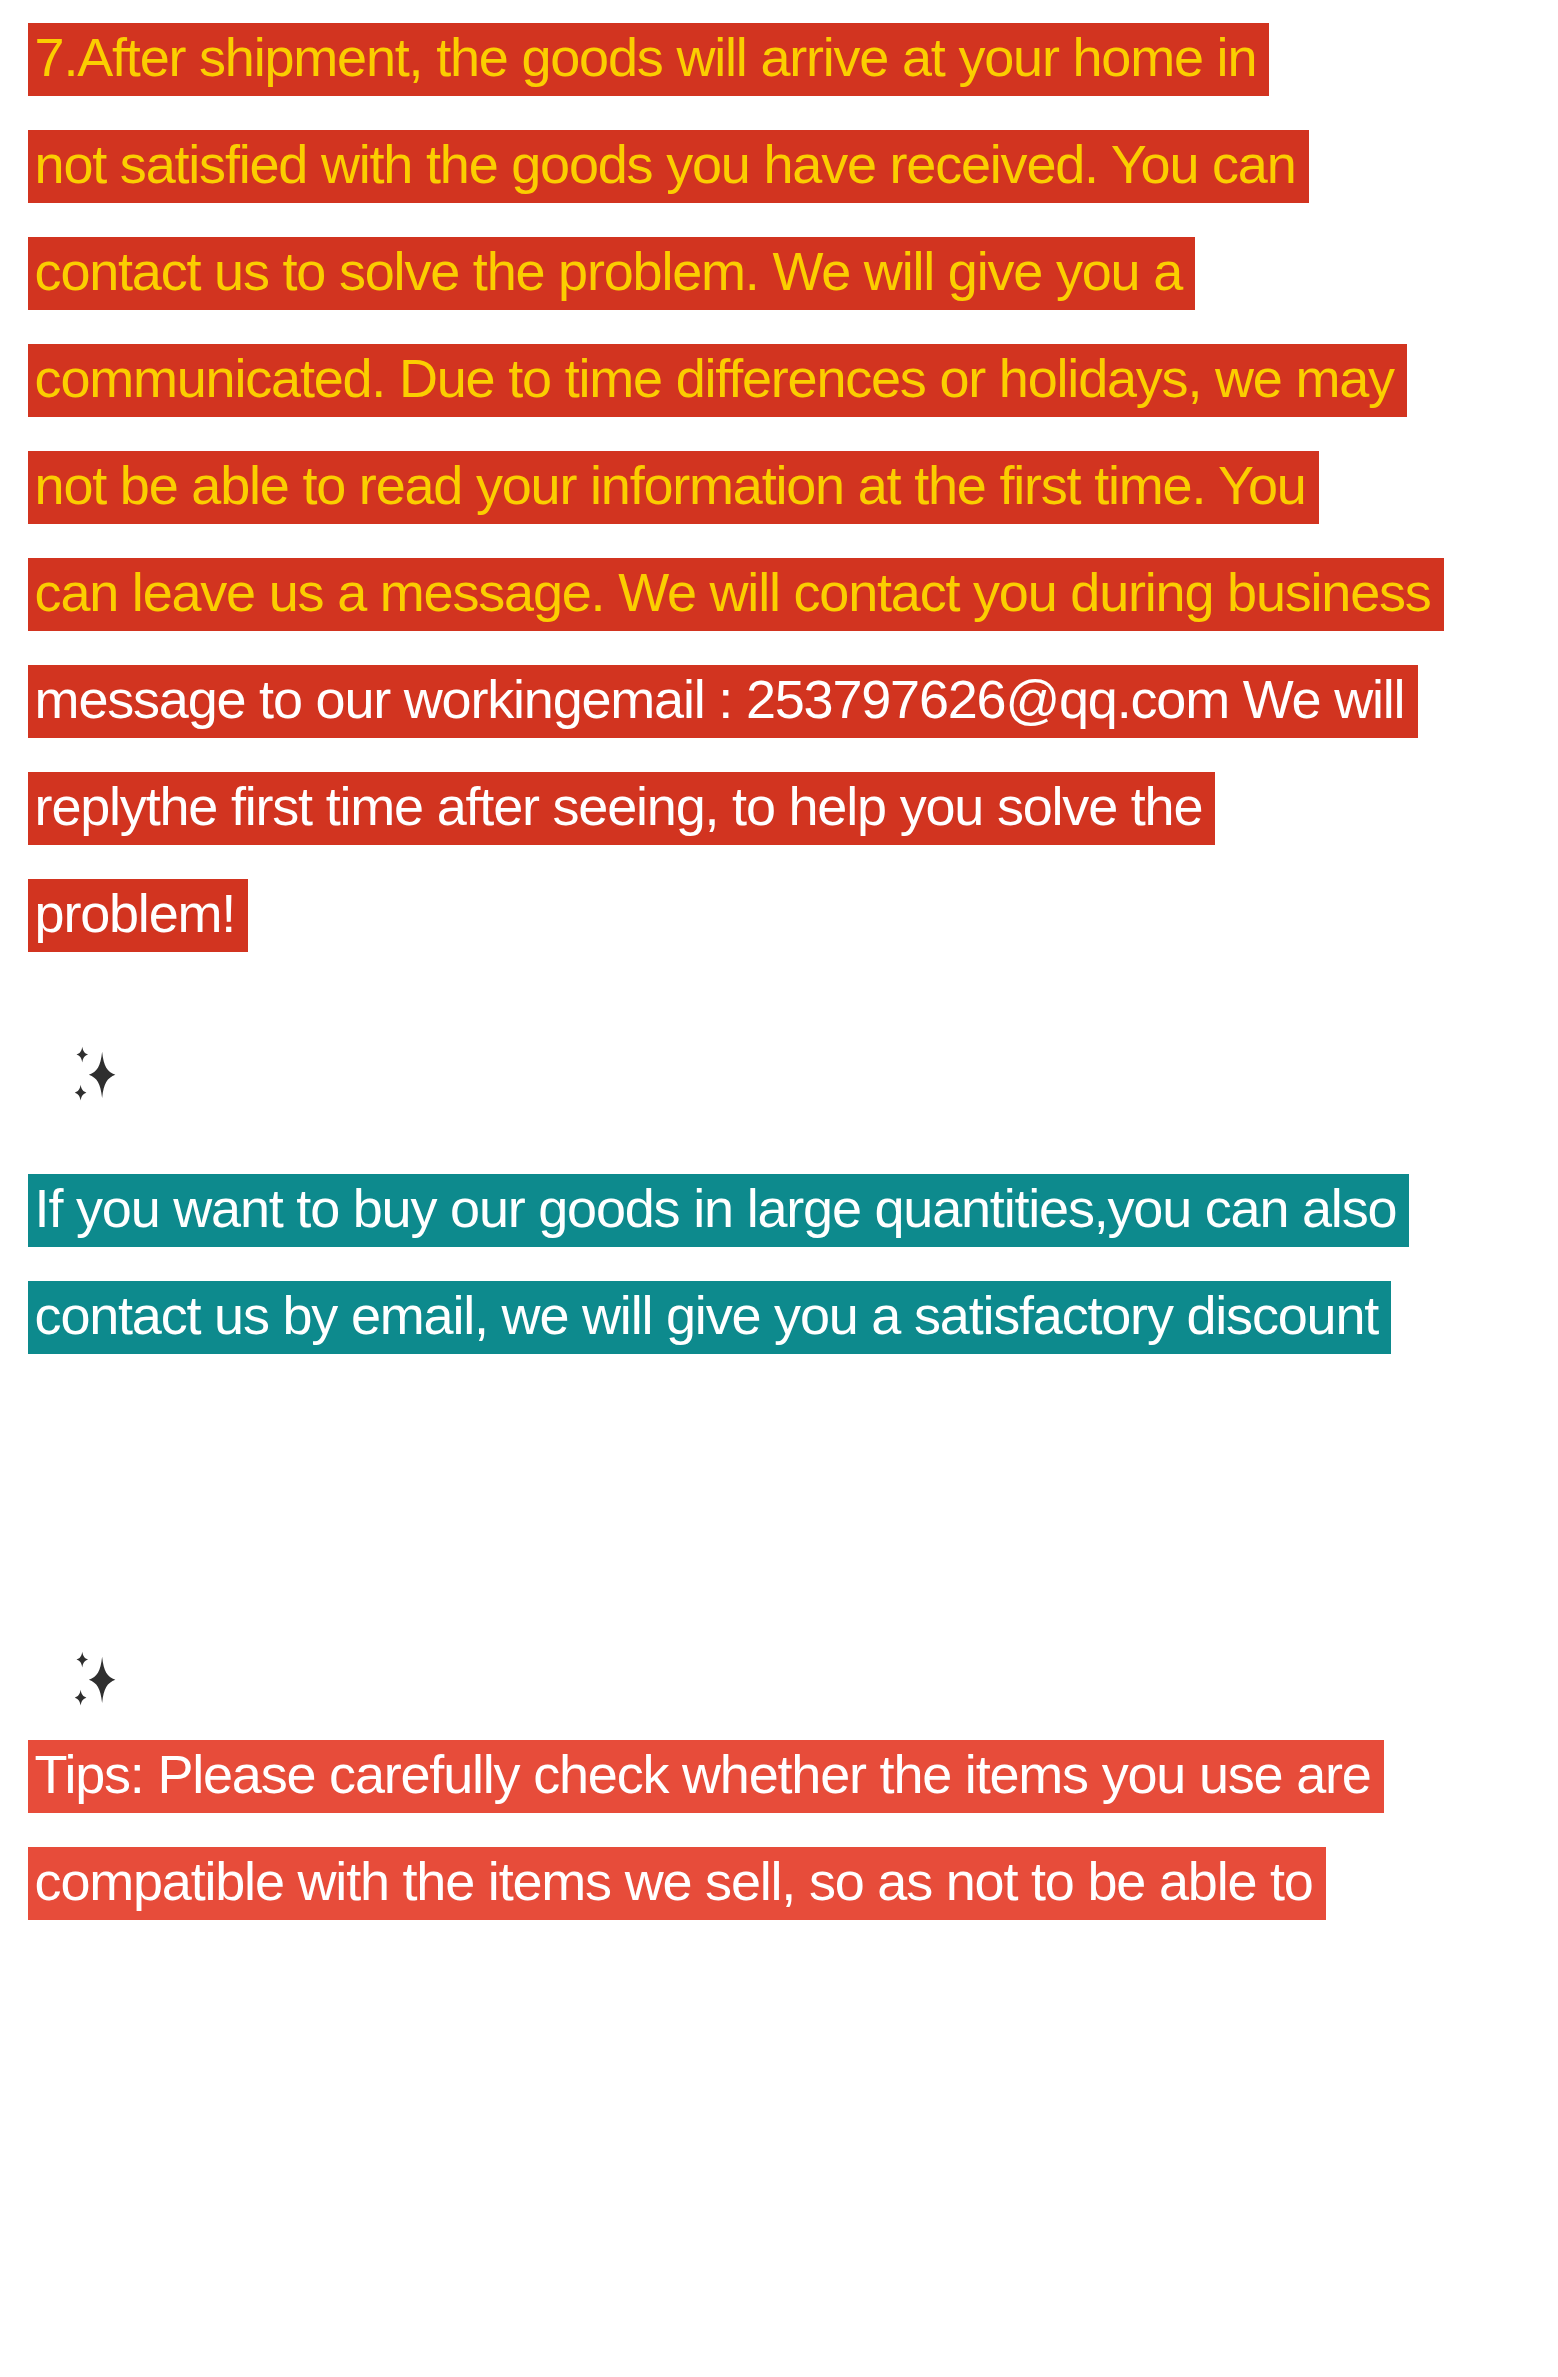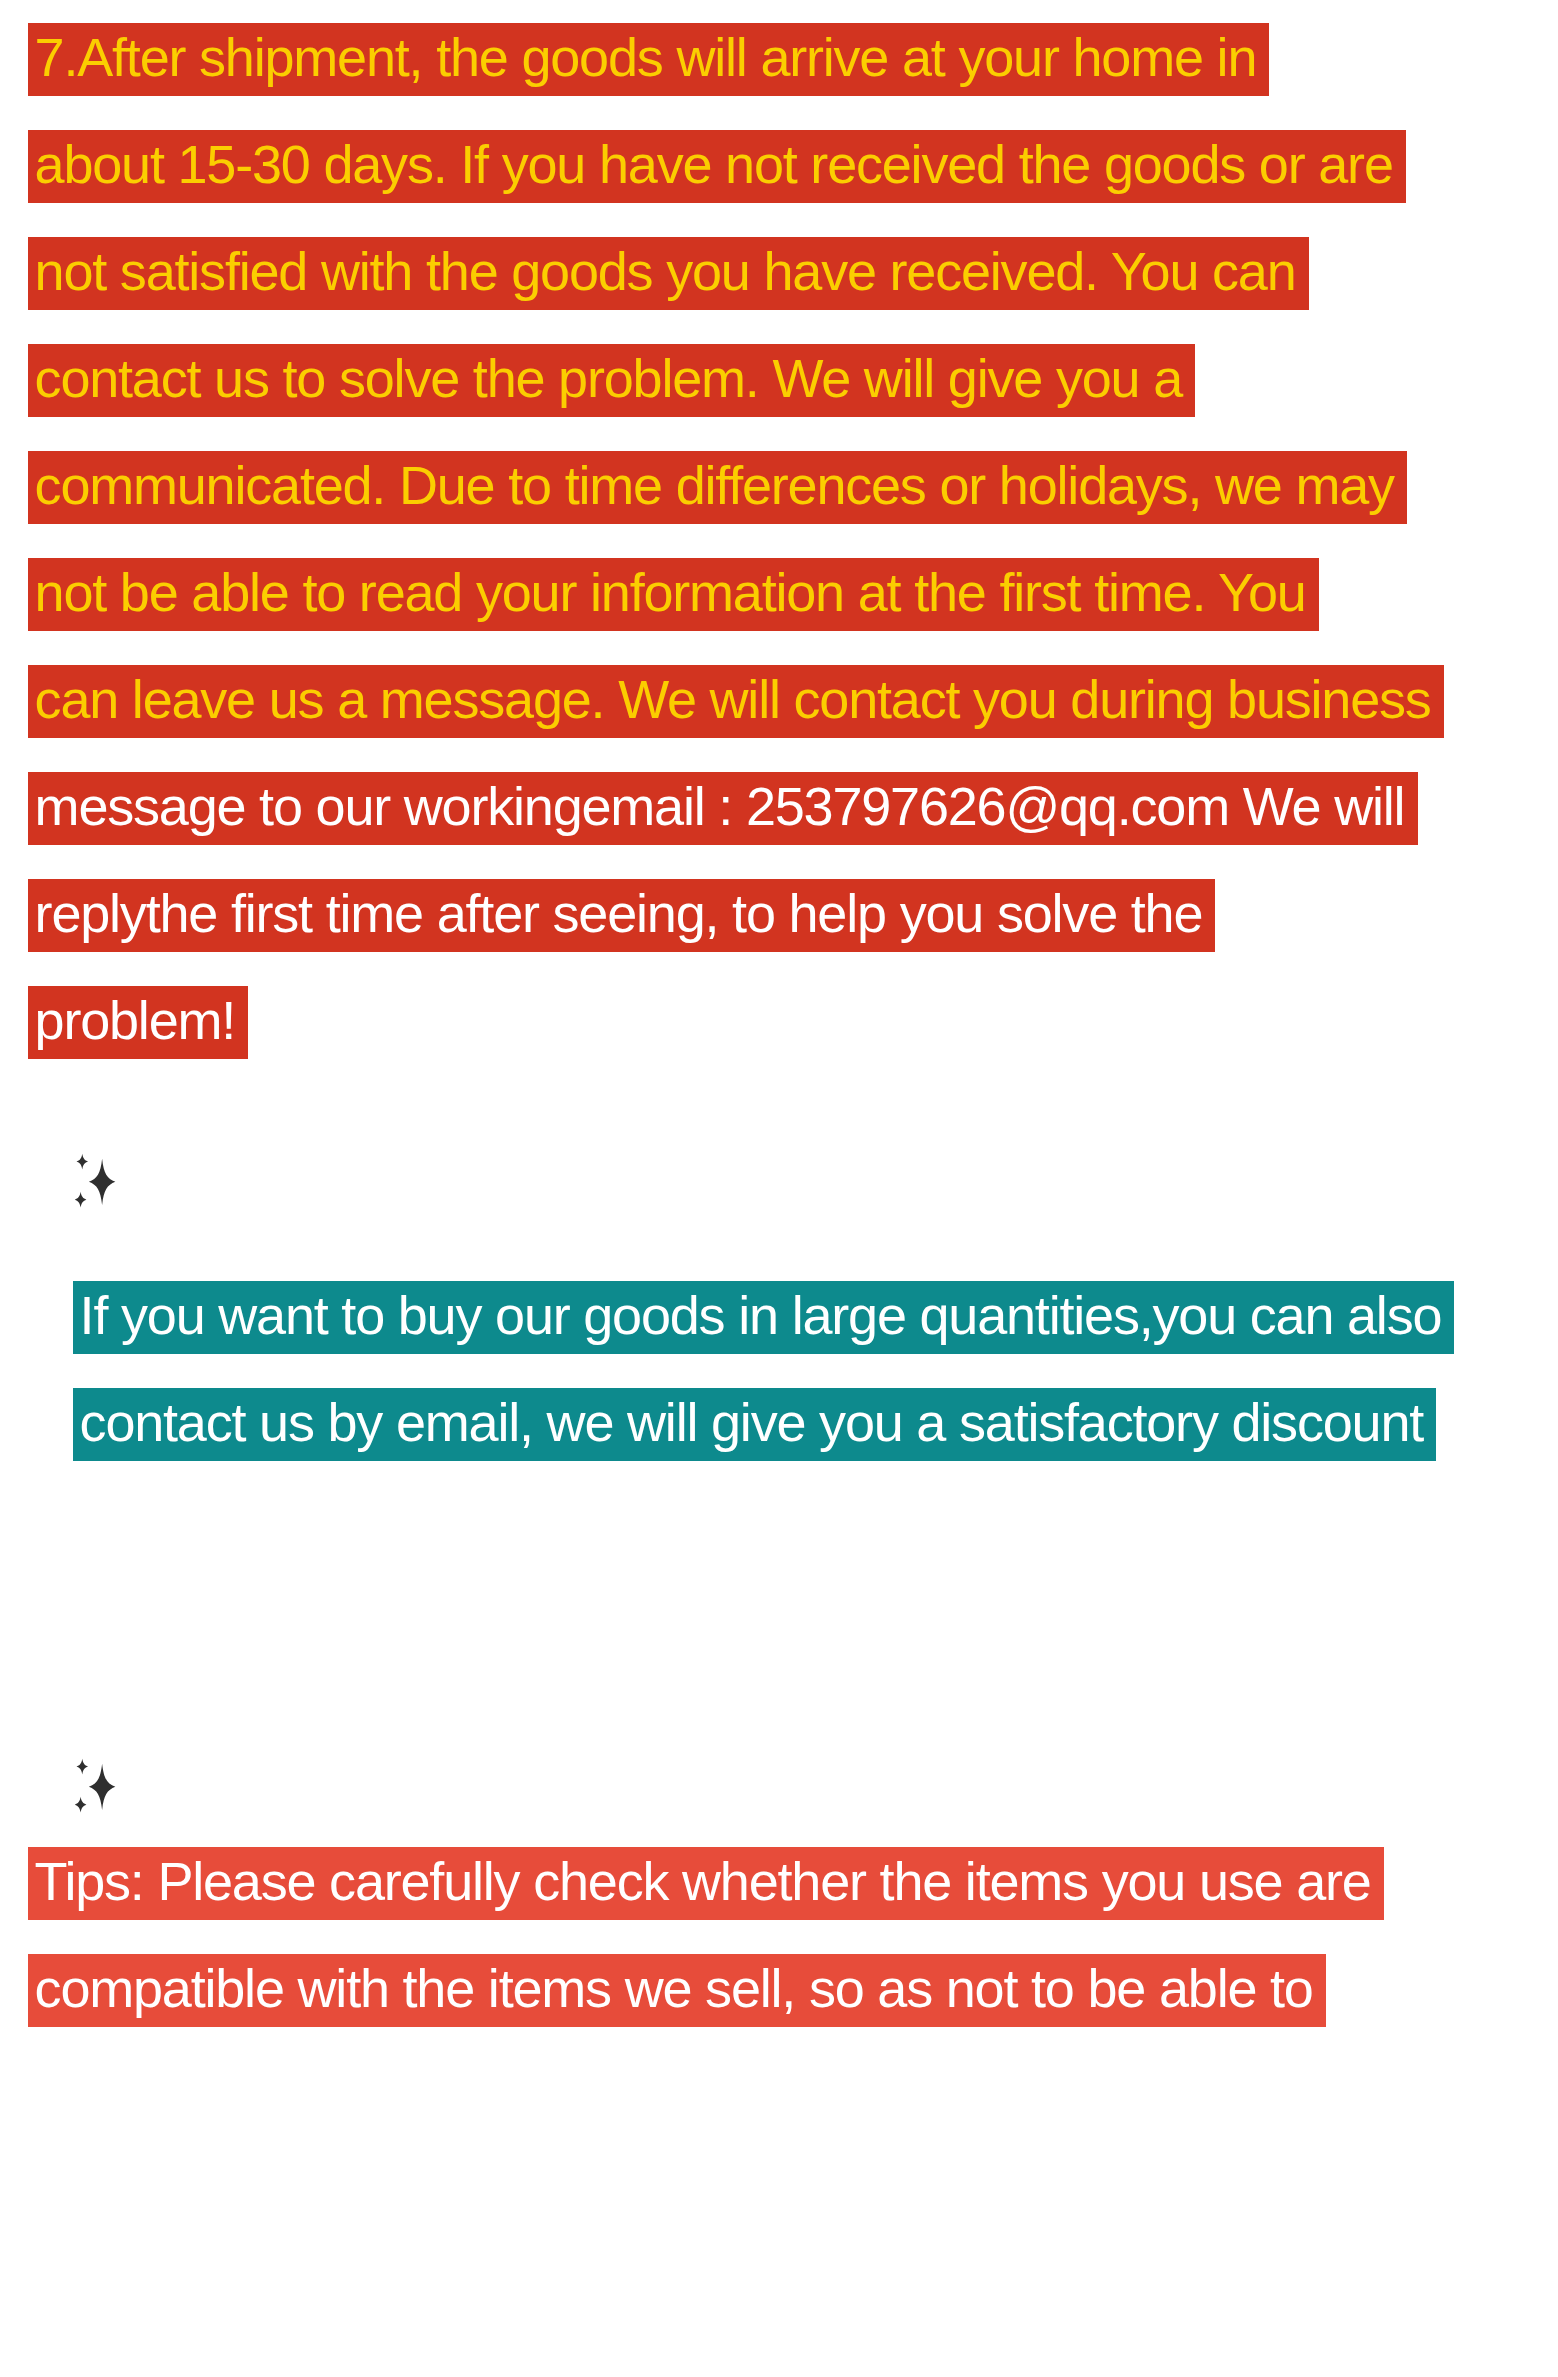--- a/index.html
+++ b/index.html
@@ -24,21 +24,21 @@
   }
   .hl {
     display: inline-block;
     white-space: pre;
     font-size: 54px;
     letter-spacing: -1.2px;
     line-height: 1.15;
     padding: 3.3px 13.2px 8.2px 6.6px;
   }
   .bg-red    { background: var(--c-red); }
-  .bg-teal   { background: var(--c-teal); margin-left: 45px; }
+  .bg-teal   { background: var(--c-teal); }
   .bg-tomato { background: var(--c-tomato); }
   .fg-yellow { color: var(--c-yellow); }
   .fg-white  { color: var(--c-white); }
   .sparkle {
     width: 43px;
     height: 63px;
   }
   .sparkle svg { display: block; width: 100%; height: 100%; }
   .sparkle path { fill: var(--c-sparkle); }
   .spark-1 { margin: 76px 0 0 46px; }
@@ -48,23 +48,20 @@
   .sec-tips     { margin-top: 10px; }
 </style>
 </head>
 <body style="background: rgb(255, 255, 255);">
 
 <main>
 
   <section class="para sec-shipping">
       <div class="line">
         <span class="hl bg-red"><span class="fg-yellow">7.After shipment, the goods will arrive at your home in</span></span>
-      </div>
-      <div class="line">
-        <span class="hl bg-red"><span class="fg-yellow">about 15-30 days. If you have not received the goods or are</span></span>
       </div>
       <div class="line">
         <span class="hl bg-red"><span class="fg-yellow">not satisfied with the goods you have received. You can</span></span>
       </div>
       <div class="line">
         <span class="hl bg-red"><span class="fg-yellow">contact us to solve the problem. We will give you a</span></span>
       </div>
       <div class="line">
         <span class="hl bg-red"><span class="fg-yellow">communicated. Due to time differences or holidays, we may</span></span>
       </div>

